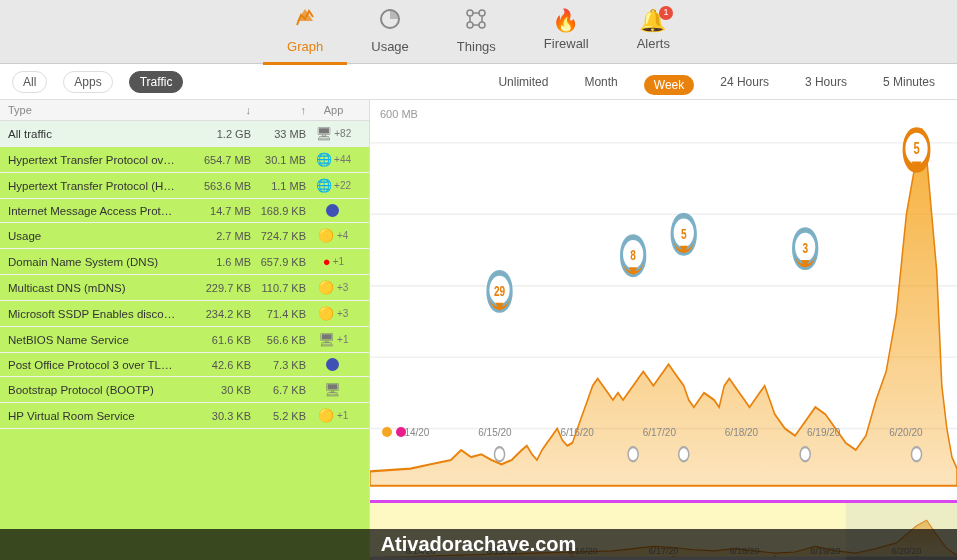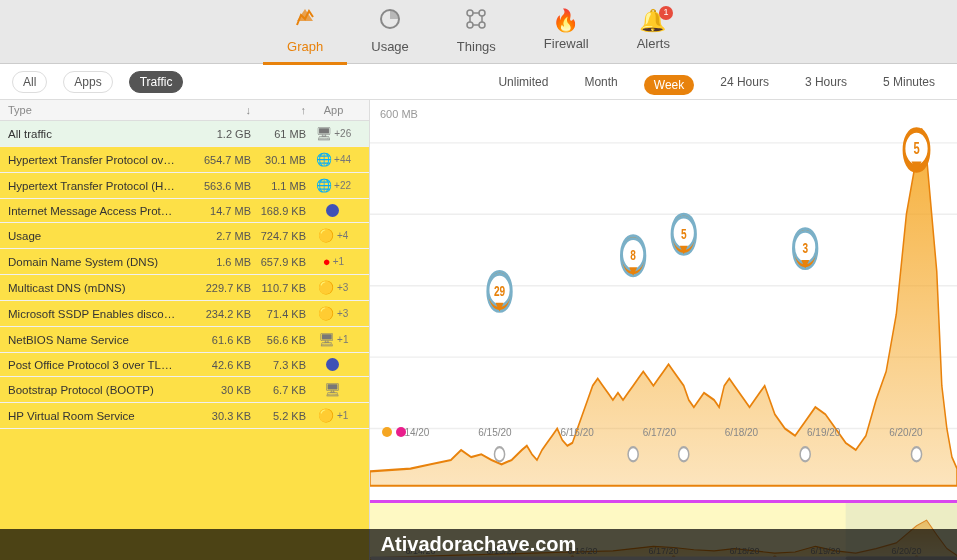--- a/index.html
+++ b/index.html
@@ -96,21 +96,21 @@
 
     
     .main {
       display: flex;
       height: calc(560px - 64px - 36px);
     }
 
     
     .traffic-list {
       width: 370px;
-      background: #fde047;
+      background: #bef264;
       border-right: 1px solid #ddd;
       overflow-y: auto;
       flex-shrink: 0;
     }
     .traffic-header {
       display: flex;
       padding: 4px 8px;
       background: #f5f5f5;
       border-bottom: 1px solid #ddd;
       font-size: 11px;
@@ -301,24 +301,24 @@
     <div class="traffic-header">
       <span class="col-type">Type</span>
       <span class="col-down">↓</span>
       <span class="col-up">↑</span>
       <span class="col-app">App</span>
     </div>
     <div id="traffic-rows">
         <div class="traffic-row selected">
     <span class="row-type">All traffic</span>
     <span class="row-down">1.2 GB</span>
-    <span class="row-up">61 MB</span>
+    <span class="row-up">33 MB</span>
     <span class="row-app">
       <span style="font-size:13px;">🖥</span>
-      <span class="app-count">+26</span>
+      <span class="app-count">+82</span>
     </span>
   </div>
         <div class="traffic-row">
     <span class="row-type">Hypertext Transfer Protocol over SSL/T...</span>
     <span class="row-down">654.7 MB</span>
     <span class="row-up">30.1 MB</span>
     <span class="row-app">
       <span style="font-size:13px;">🌐</span>
       <span class="app-count">+44</span>
     </span>

